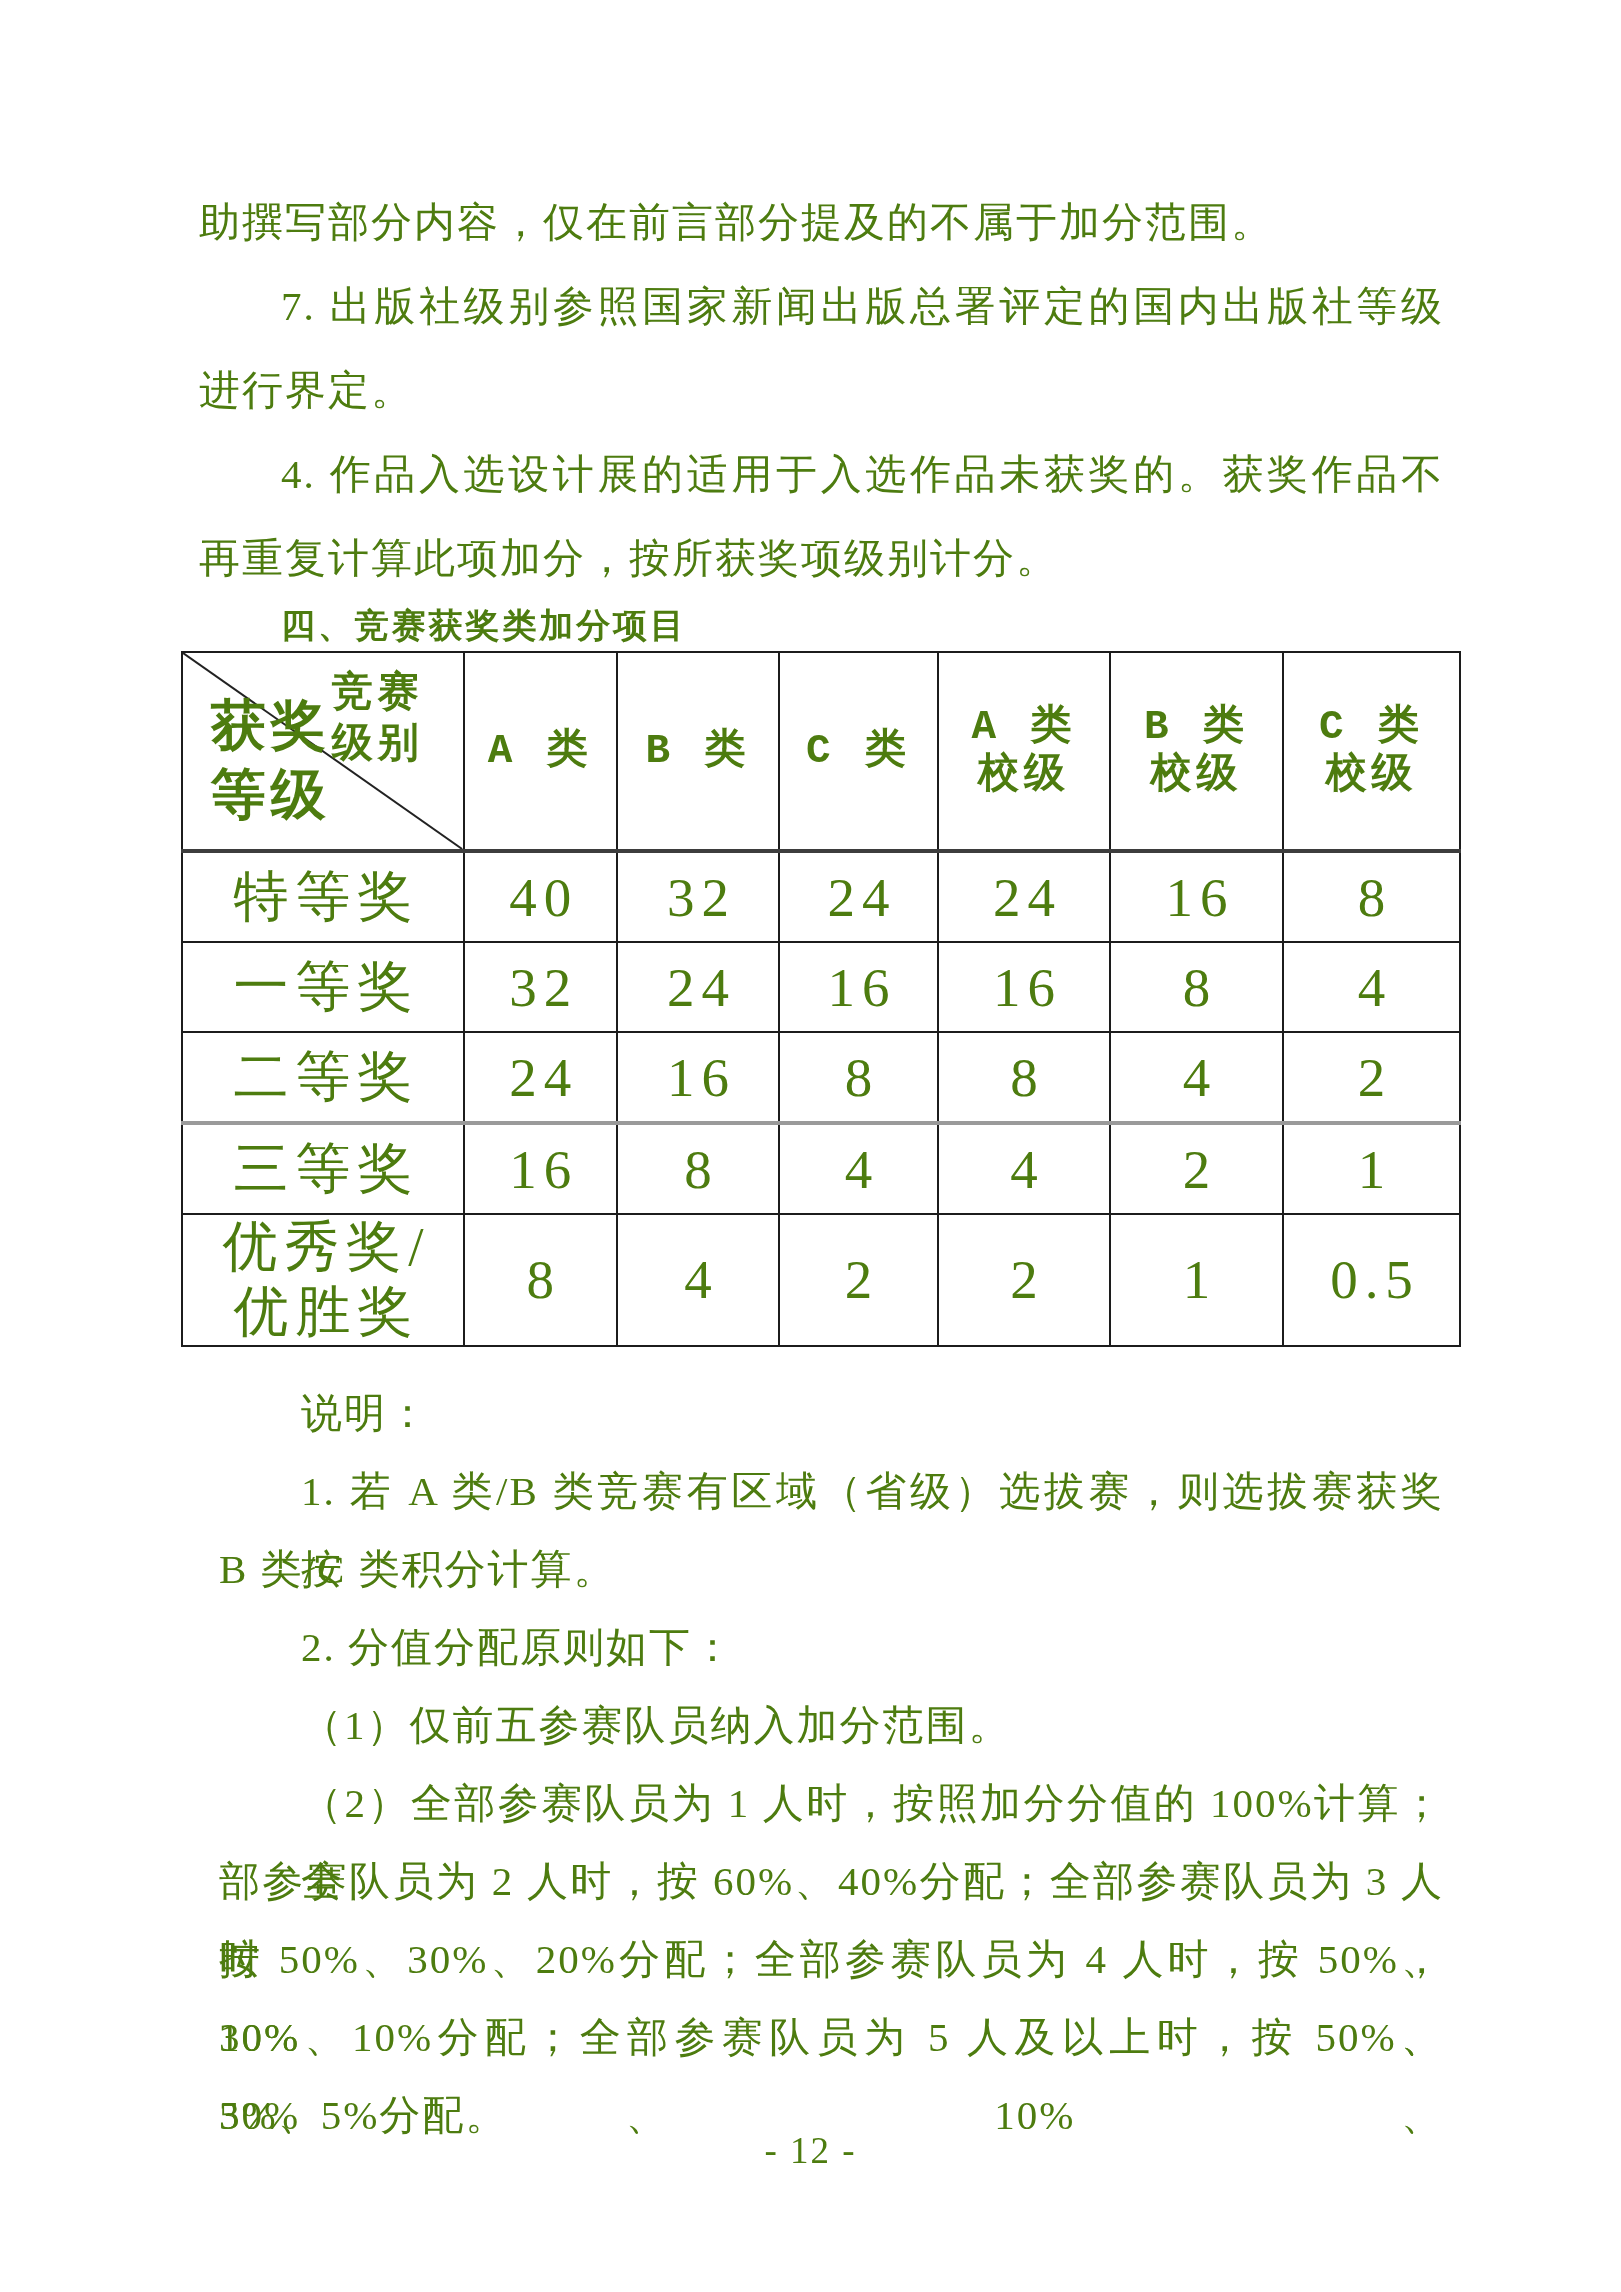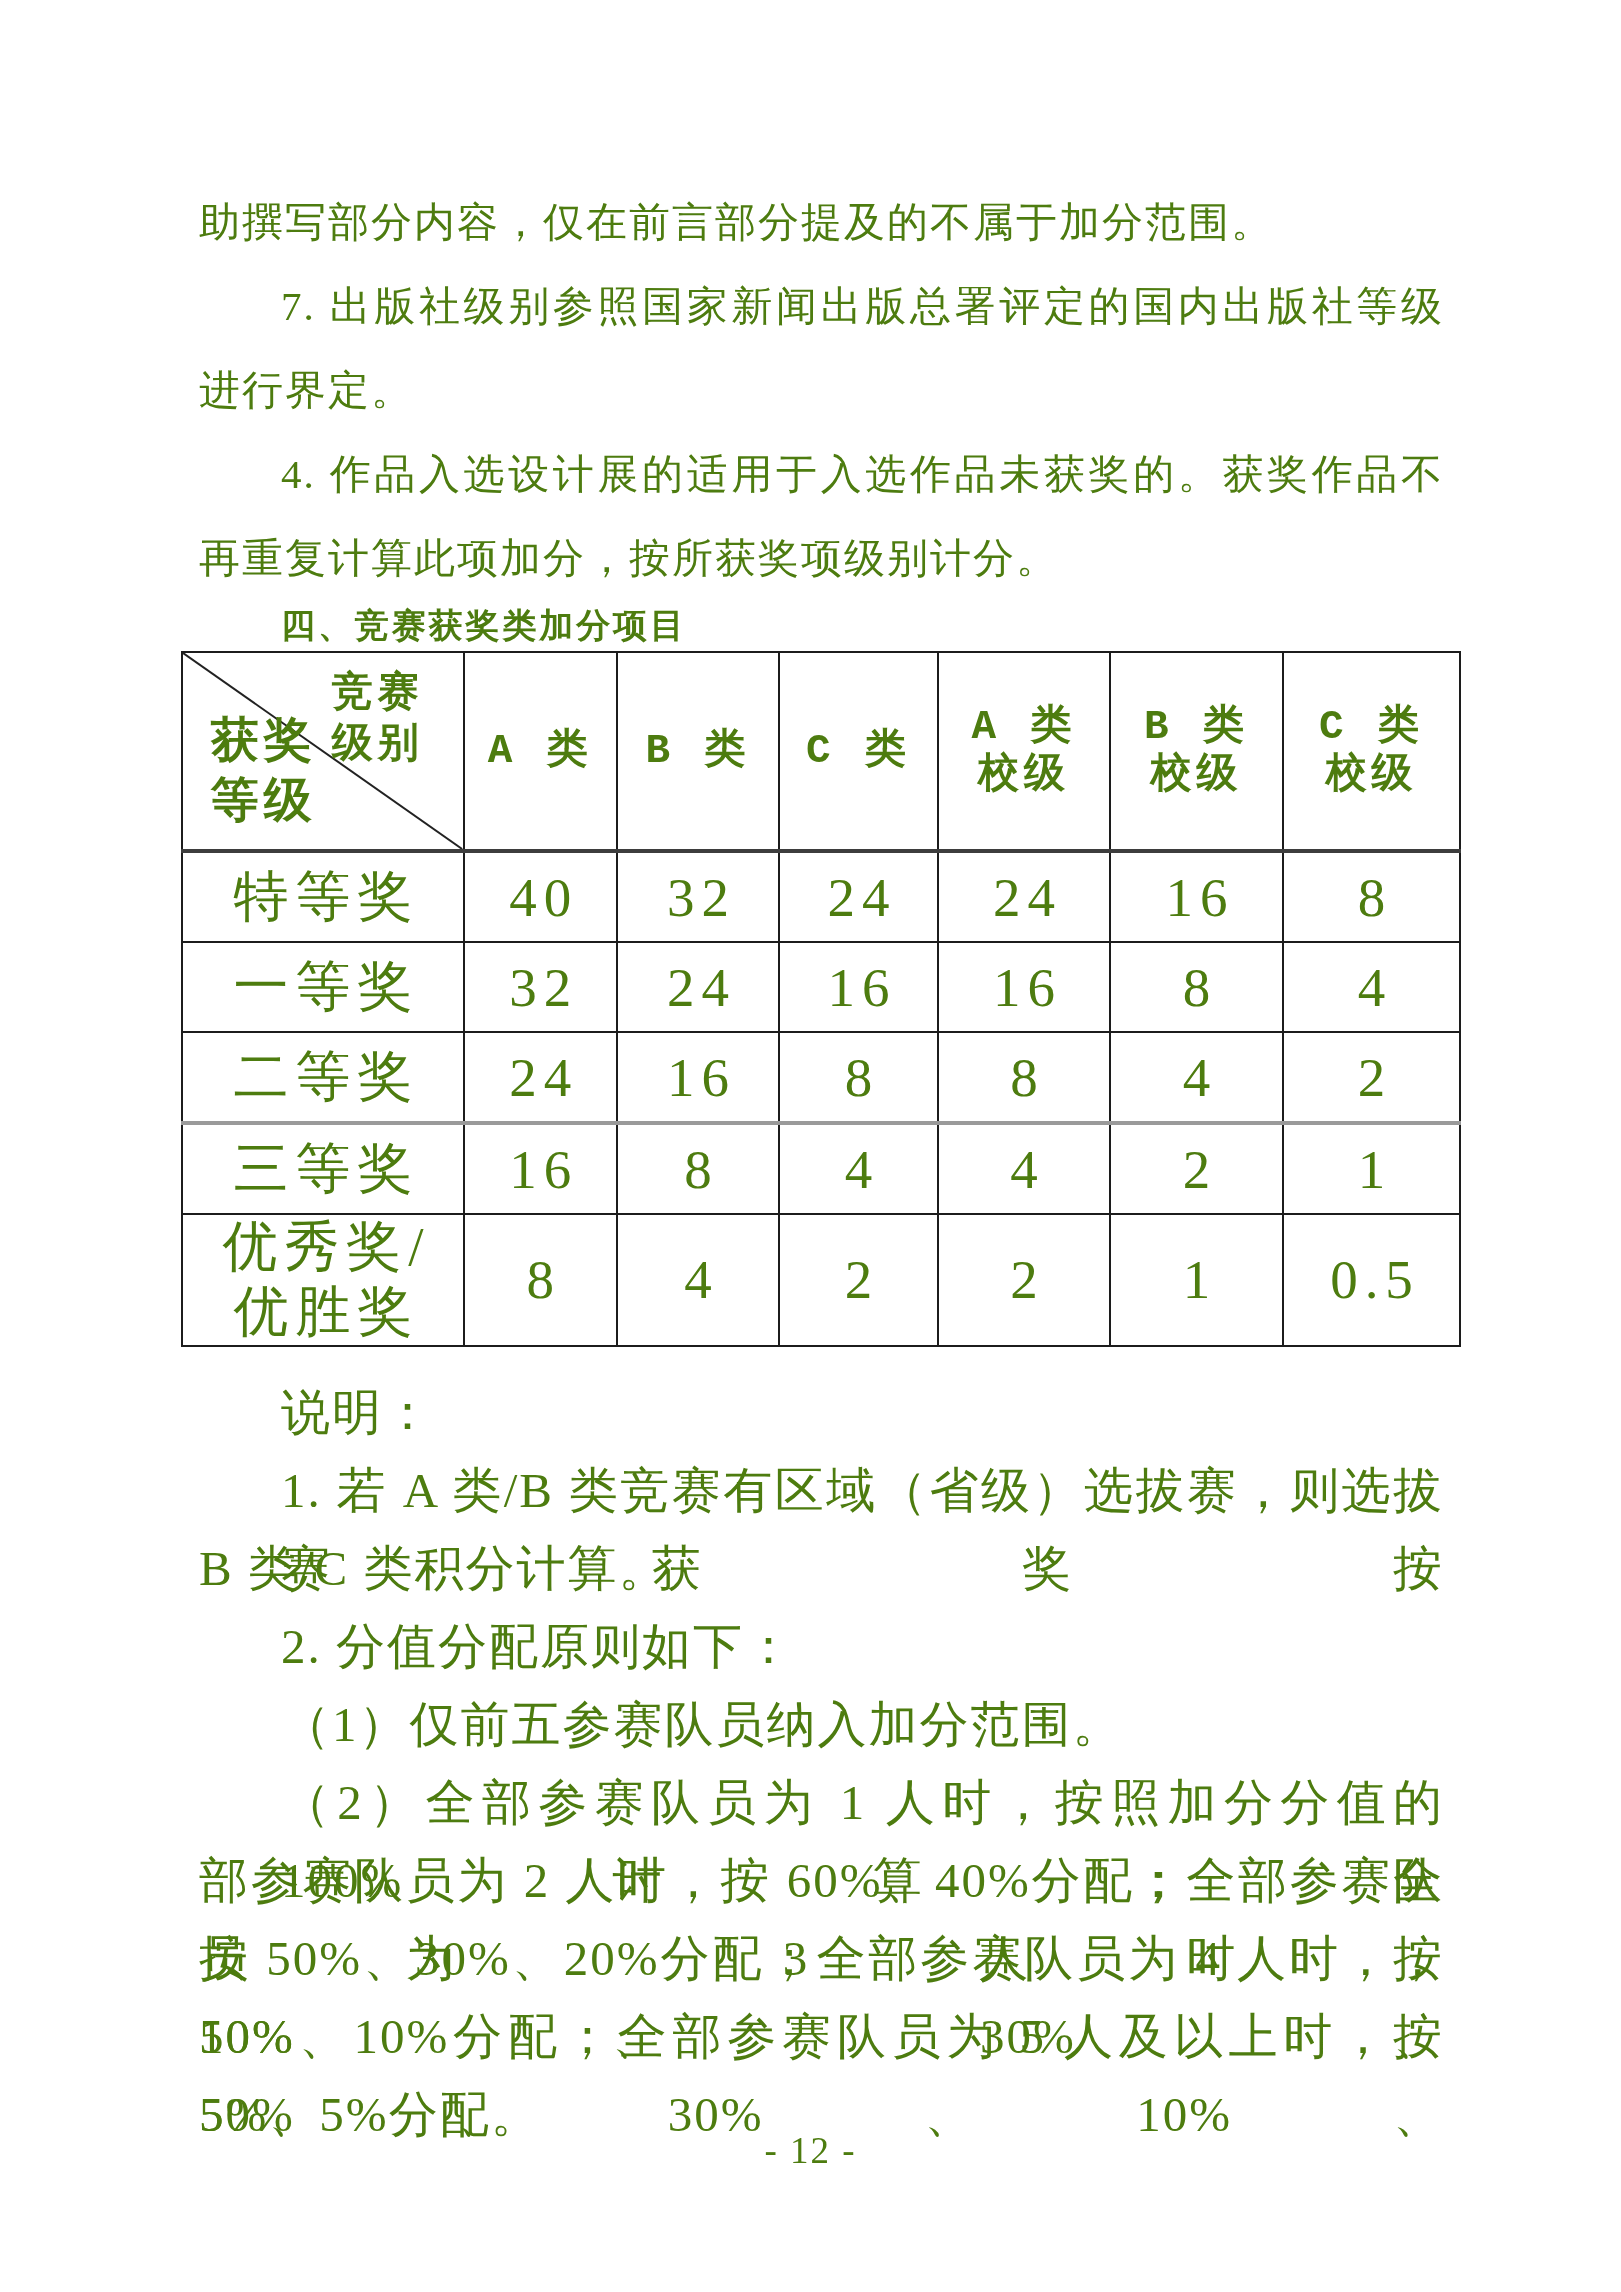--- a/index.html
+++ b/index.html
@@ -5,21 +5,21 @@
   html,body{margin:0;padding:0;background:#fff;}
   .page{
     position:relative;
     width:1621px;height:2293px;
     background:#ffffff;color:#4d7c0f;
     font-family:"Liberation Serif","DejaVu Serif",serif;
     overflow:hidden;
   }
   .content{position:absolute;left:199px;top:180px;width:1245px;}
   .line{font-size:41px;line-height:84px;height:84px;letter-spacing:2px;white-space:nowrap;}
-  .line2{font-size:49px;line-height:78px;height:78px;letter-spacing:2px;white-space:nowrap;}
+  .line2{font-size:41px;line-height:78px;height:78px;letter-spacing:2px;white-space:nowrap;margin-left:20px;}
   .full{white-space:normal;text-align:justify;text-align-last:justify;}
   .indent{padding-left:82px;}
   .gap-top{margin-top:27.4px;}
   .heading{
     font-size:34px;font-weight:bold;letter-spacing:2.9px;
     font-family:"Liberation Sans","DejaVu Sans",sans-serif;
     line-height:51px;height:51px;padding-left:82px;
   }
   table.awards{
     width:1280px;margin-left:-17.6px;
@@ -33,21 +33,21 @@
   .awards thead th{height:196px;font-size:41px;font-weight:bold;letter-spacing:4.9px;}
   .awards thead tr{border-bottom:4.9px solid #3d3d3d;font-family:Liberation Mono, monospace;}
   .awards tbody td{height:88px;font-size:55px;font-weight:normal;}
   .awards tbody tr.thick-top{border-top:4.9px solid #9a9a9a;}
   .hl{display:block;line-height:1.18;}
   .rl{letter-spacing:6.9px;text-indent:6.9px;}
   .num{letter-spacing:6.9px;text-indent:6.9px;font-family:"Liberation Serif","DejaVu Serif",serif;}
   .corner{position:relative;}
   .corner svg.diag{position:absolute;left:0;top:0;width:100%;height:100%;display:block;}
   .corner-tr{position:absolute;top:15.7px;right:39px;font-size:41px;font-weight:bold;letter-spacing:4.9px;text-align:left;}
-  .corner-bl{position:absolute;bottom:15.7px;left:27.4px;font-size:48px;font-weight:bold;letter-spacing:4.9px;text-align:right;}
+  .corner-bl{position:absolute;bottom:15.7px;left:27.4px;font-size:55px;font-weight:bold;letter-spacing:4.9px;text-align:right;}
   .corner-tr span,.corner-bl span{display:block;line-height:1.25;}
   .footer{
     position:absolute;top:2129px;left:0;width:100%;
     text-align:center;font-size:37px;letter-spacing:2px;
   }
   col.c0{width:22.0%;} col.c1{width:12.0%;} col.c2{width:12.7%;}
   col.c3{width:12.4%;} col.c4{width:13.5%;} col.c5{width:13.5%;} col.c6{width:13.9%;}
 </style>
 </head>
 <body>

